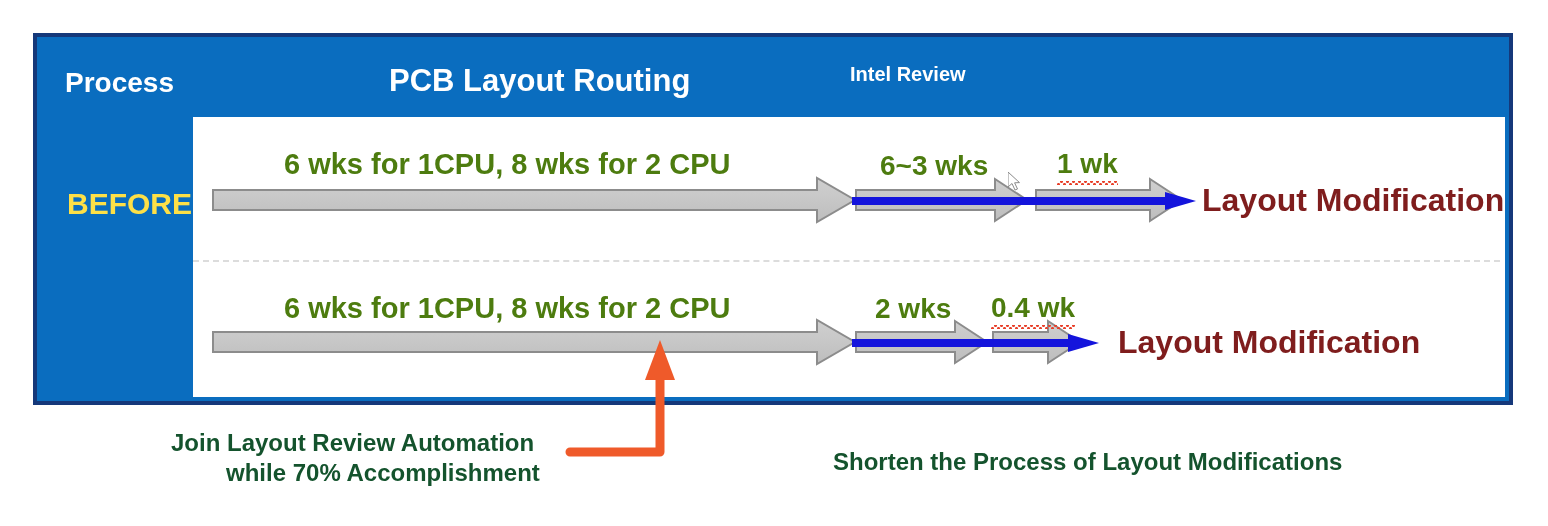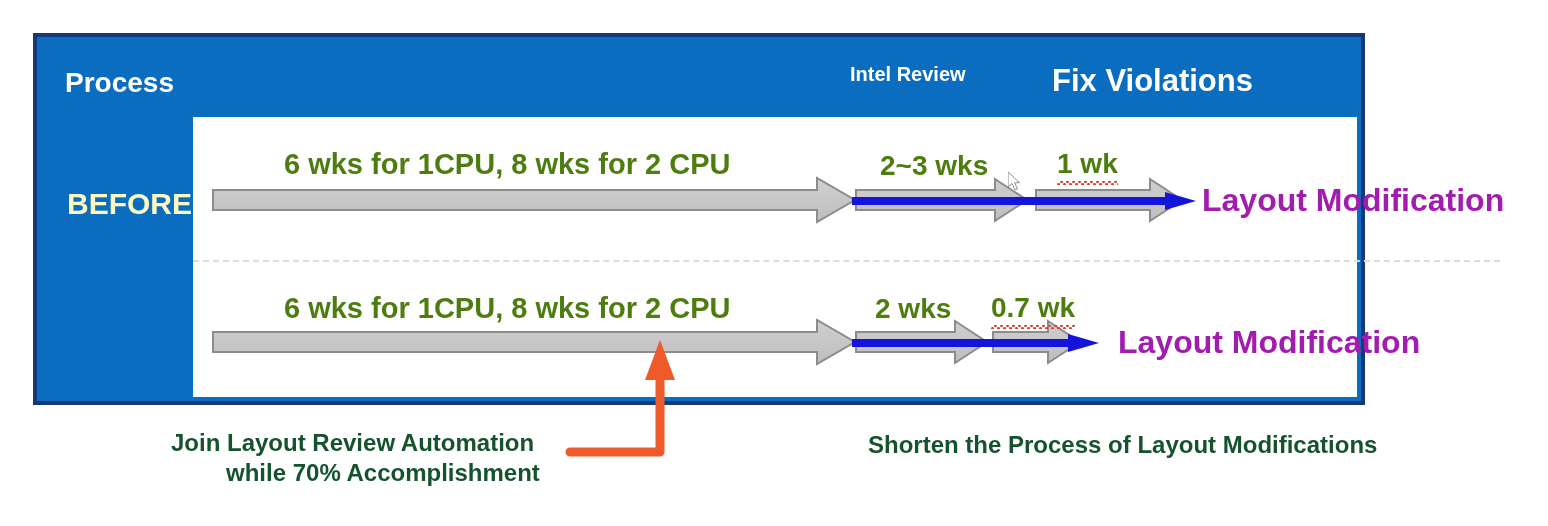--- a/index.html
+++ b/index.html
@@ -4,38 +4,38 @@
 <title>Process Before/After Comparison</title>
 <style>
   html,body{margin:0;padding:0;background:#ffffff;}
   body{width:1548px;height:526px;position:relative;overflow:hidden;
        font-family:"Liberation Sans","DejaVu Sans",sans-serif;
        -webkit-font-smoothing:antialiased;}
 
   #stage{position:absolute;left:0;top:0;width:1548px;height:526px;}
 
   
-  .panel{position:absolute;left:33px;top:33px;width:1332px;height:372px;
+  .panel{position:absolute;left:33px;top:33px;width:1480px;height:372px;
          background:#0A6DBF;border:4px solid #15387A;box-sizing:border-box;}
 
   
   .sidecol{position:absolute;left:0;top:0;width:156px;height:100%;background:#0A6DBF;}
 
   
   .plate{position:absolute;left:156px;top:80px;right:4px;bottom:4px;background:#ffffff;}
 
   
   .hdr{position:absolute;color:#ffffff;font-weight:bold;white-space:nowrap;}
   .hdr-process{left:28px;top:30px;font-size:28px;}
   .hdr-pcb{left:352px;top:26px;font-size:31px;}
   .hdr-intel{left:813px;top:26px;font-size:20px;}
   .hdr-fix{left:1015px;top:26px;font-size:31px;}
 
   
-  .rowlabel{position:absolute;color:#fef9c3;font-weight:bold;font-size:30px;white-space:nowrap;}
+  .rowlabel{position:absolute;color:#fde047;font-weight:bold;font-size:30px;white-space:nowrap;}
   .lbl-before{left:30px;top:150px;}
   .lbl-after{left:36px;top:293px;}
 
   
   .divider{position:absolute;left:193px;top:260px;width:1307px;height:0;
            border-top:2px dashed #DCDCDC;}
 
   
   .arrowlayer{position:absolute;left:0;top:0;width:1548px;height:526px;pointer-events:none;}
 
@@ -50,46 +50,46 @@
 
   
   .sq{position:relative;display:inline-block;text-align:center;}
   .sq::after{content:"";position:absolute;left:0;right:0;bottom:-5px;height:4px;
     background-image:
       radial-gradient(circle at 1.5px 3.5px, #E8402A 1.3px, transparent 1.6px),
       radial-gradient(circle at 4.5px 0.5px, #E8402A 1.3px, transparent 1.6px);
     background-size:6px 4px;background-repeat:repeat-x;}
 
   
-  .blue-lbl{position:absolute;color:#a21caf;font-weight:bold;white-space:nowrap;}
+  .blue-lbl{position:absolute;color:#7f1d1d;font-weight:bold;white-space:nowrap;}
   .bl-before{left:1202px;top:182px;font-size:32px;}
   .bl-after{left:1118px;top:324px;font-size:32px;}
 
   
   .ann{position:absolute;color:#14532d;font-weight:bold;white-space:nowrap;font-size:24px;}
   .ann-left-1{left:171px;top:429px;}
   .ann-left-2{left:226px;top:459px;}
-  .ann-right{left:833px;top:431px;margin-left:35px;}
+  .ann-right{left:833px;top:448px;}
 
   
   .cursor{position:absolute;left:1008px;top:172px;width:13px;height:19px;}
 </style>
 </head>
 <body>
 
 <div id="stage">
 
   <div class="panel">
 
     <div class="sidecol"></div>
     <div class="plate"></div>
 
     <div class="hdr hdr-process">Process</div>
+    <div class="hdr hdr-pcb">PCB Layout Routing</div>
     <div class="hdr hdr-intel">Intel Review</div>
-    <div class="hdr hdr-fix">Fix Violations</div>
 
     <div class="rowlabel lbl-before">BEFORE</div>
   </div>
 
   <div class="divider"></div>
 
   <svg class="arrowlayer" viewBox="0 0 1548 526" width="1548" height="526">
     <defs>
       <linearGradient id="gfill" x1="0" y1="0" x2="0" y2="1">
         <stop offset="0%" stop-color="#CFCFCF"></stop>
@@ -117,26 +117,26 @@
       <polygon points="1068,334 1099,343 1068,352" fill="#1414DC"></polygon>
     </g>
 
     <g>
       <path d="M 570,452 L 660,452 L 660,374" fill="none" stroke="#EF5A2A" stroke-width="9" stroke-linecap="round" stroke-linejoin="round"></path>
       <polygon points="660,340 645,380 675,380" fill="#EF5A2A"></polygon>
     </g>
   </svg>
 
   <div class="cap cap-b1">6 wks for 1CPU, 8 wks for 2 CPU</div>
-  <div class="cap cap-b2">2~3 wks</div>
+  <div class="cap cap-b2">6~3 wks</div>
   <div class="cap cap-b3"><span class="sq">1 wk</span></div>
 
   <div class="cap cap-a1">6 wks for 1CPU, 8 wks for 2 CPU</div>
   <div class="cap cap-a2">2 wks</div>
-  <div class="cap cap-a3"><span class="sq">0.7 wk</span></div>
+  <div class="cap cap-a3"><span class="sq">0.4 wk</span></div>
 
   <div class="blue-lbl bl-before">Layout Modification</div>
   <div class="blue-lbl bl-after">Layout Modification</div>
 
   <div class="ann ann-left-1">Join Layout Review Automation</div>
   <div class="ann ann-left-2">while 70% Accomplishment</div>
   <div class="ann ann-right">Shorten the Process of Layout Modifications</div>
 
   <svg class="cursor" viewBox="0 0 13 19">
     <polygon points="0,0 0,15 4,11.5 7,18 9.5,17 6.6,10.8 11.5,10.6" fill="#ffffff" stroke="#8A8A8A" stroke-width="1"></polygon>

